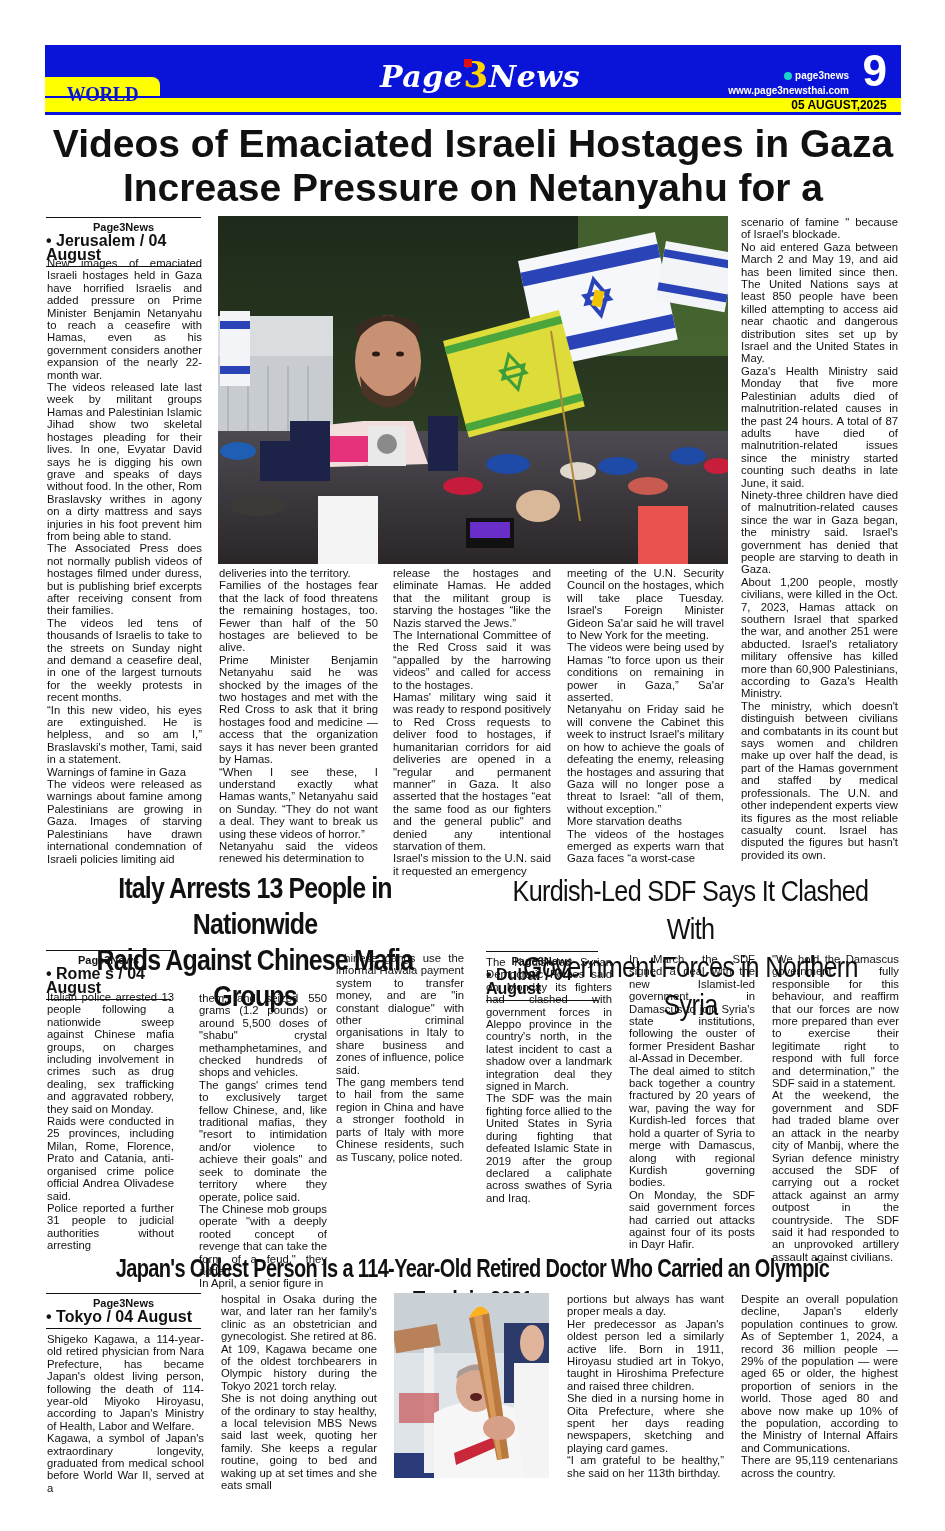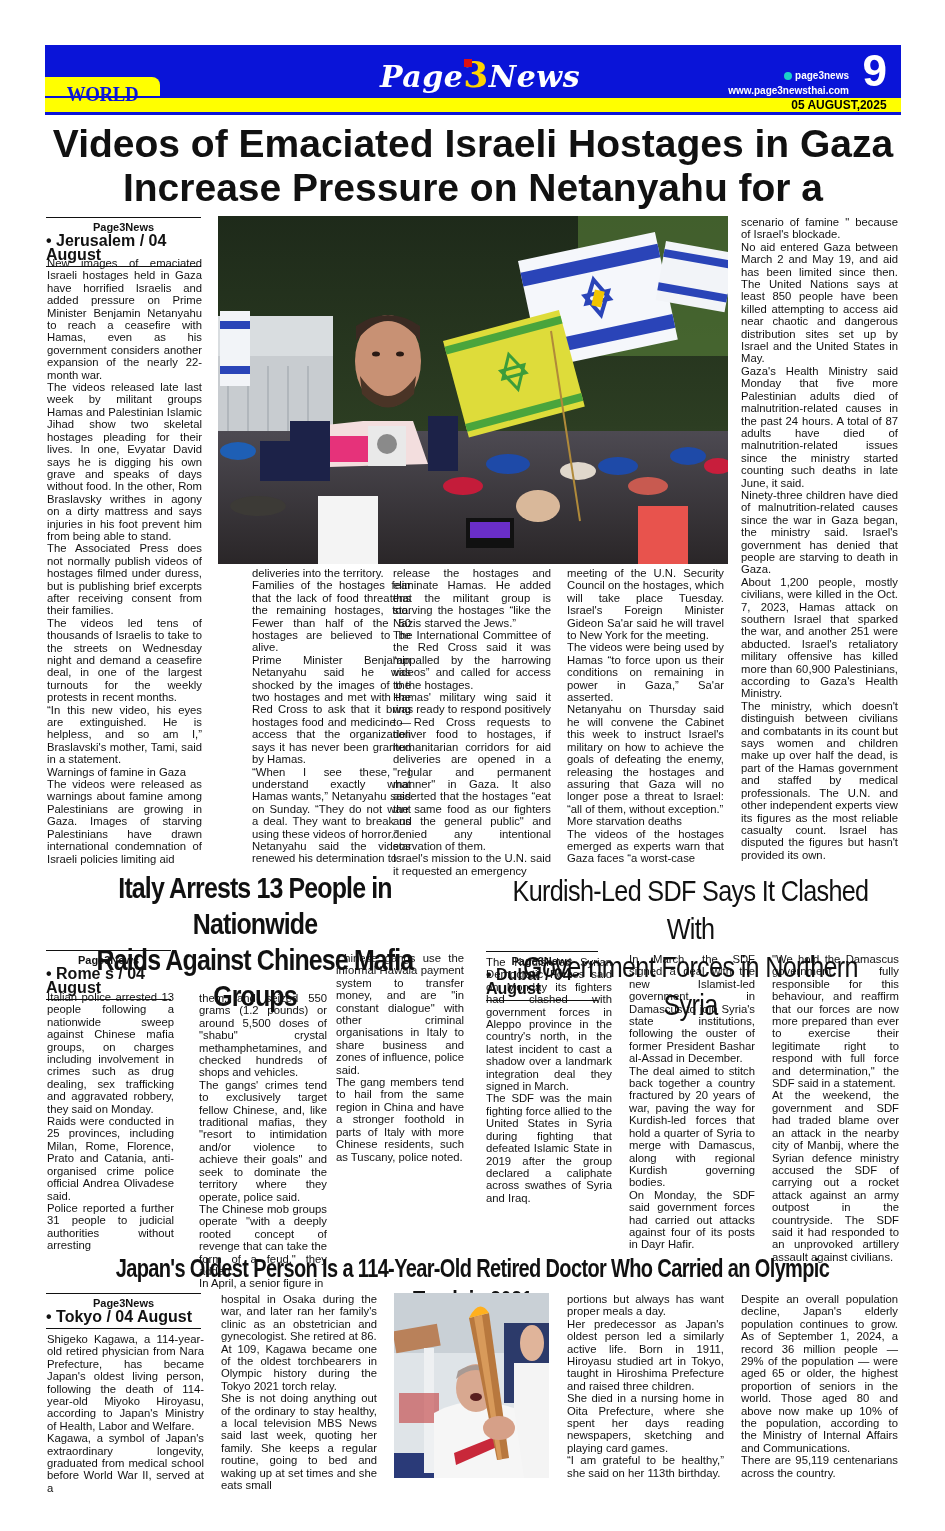--- a/index.html
+++ b/index.html
@@ -66,21 +66,21 @@
 
 <div class="byline" style="left:46px; top:217px; width:155px;">
   <span class="src">Page3News</span>
   <span class="loc">• Jerusalem / 04 August</span>
 </div>
 
 <div class="col" style="left:47px; top:257px; width:155px;">
   <p>New images of emaciated Israeli hostages held in Gaza have horrified Israelis and added pressure on Prime Minister Benjamin Netanyahu to reach a ceasefire with Hamas, even as his government considers another expansion of the nearly 22-month war.</p>
   <p>The videos released late last week by militant groups Hamas and Palestinian Islamic Jihad show two skeletal hostages pleading for their lives. In one, Evyatar David says he is digging his own grave and speaks of days without food. In the other, Rom Braslavsky writhes in agony on a dirty mattress and says injuries in his foot prevent him from being able to stand.</p>
   <p>The Associated Press does not normally publish videos of hostages filmed under duress, but is publishing brief excerpts after receiving consent from their families.</p>
-  <p>The videos led tens of thousands of Israelis to take to the streets on Wednesday night and demand a ceasefire deal, in one of the largest turnouts for the weekly protests in recent months.</p>
+  <p>The videos led tens of thousands of Israelis to take to the streets on Sunday night and demand a ceasefire deal, in one of the largest turnouts for the weekly protests in recent months.</p>
   <p>“In this new video, his eyes are extinguished. He is helpless, and so am I,” Braslavski's mother, Tami, said in a statement.</p>
   <p>Warnings of famine in Gaza</p>
   <p>The videos were released as warnings about famine among Palestinians are growing in Gaza. Images of starving Palestinians have drawn international condemnation of Israeli policies limiting aid</p>
 </div>
 
 <div class="photo" style="left:218px; top:216px; width:510px; height:348px;">
   <svg width="510" height="348" viewBox="0 0 510 348">
     <defs>
       <linearGradient id="trees" x1="0" y1="0" x2="0" y2="1">
         <stop offset="0" stop-color="#1e2a1a"></stop>
@@ -164,39 +164,39 @@
     </g>
 
     <rect x="72" y="205" width="40" height="60" fill="#1c2248"></rect>
     <rect x="42" y="225" width="30" height="40" fill="#1c2248"></rect>
     <rect x="210" y="200" width="30" height="55" fill="#1c2248"></rect>
     <rect x="248" y="302" width="48" height="30" fill="#111"></rect>
     <rect x="252" y="306" width="40" height="16" fill="#6a2ec8"></rect>
   </svg>
 </div>
 
-<div class="col" style="left:219px; top:567px; width:159px;margin-left:33px;">
+<div class="col" style="left:219px; top:567px; width:159px;">
   <p>deliveries into the territory.</p>
   <p>Families of the hostages fear that the lack of food threatens the remaining hostages, too. Fewer than half of the 50 hostages are believed to be alive.</p>
   <p>Prime Minister Benjamin Netanyahu said he was shocked by the images of the two hostages and met with the Red Cross to ask that it bring hostages food and medicine — access that the organization says it has never been granted by Hamas.</p>
   <p>“When I see these, I understand exactly what Hamas wants,” Netanyahu said on Sunday. “They do not want a deal. They want to break us using these videos of horror.”</p>
   <p>Netanyahu said the videos renewed his determination to</p>
 </div>
 
 <div class="col" style="left:393px; top:567px; width:158px;">
   <p>release the hostages and eliminate Hamas. He added that the militant group is starving the hostages “like the Nazis starved the Jews.”</p>
   <p>The International Committee of the Red Cross said it was “appalled by the harrowing videos” and called for access to the hostages.</p>
   <p>Hamas' military wing said it was ready to respond positively to Red Cross requests to deliver food to hostages, if humanitarian corridors for aid deliveries are opened in a "regular and permanent manner" in Gaza. It also asserted that the hostages “eat the same food as our fighters and the general public" and denied any intentional starvation of them.</p>
   <p>Israel's mission to the U.N. said it requested an emergency</p>
 </div>
 
 <div class="col" style="left:567px; top:567px; width:157px;">
   <p>meeting of the U.N. Security Council on the hostages, which will take place Tuesday. Israel's Foreign Minister Gideon Sa'ar said he will travel to New York for the meeting.</p>
   <p>The videos were being used by Hamas “to force upon us their conditions on remaining in power in Gaza,” Sa'ar asserted.</p>
-  <p>Netanyahu on Thursday said he will convene the Cabinet this week to instruct Israel's military on how to achieve the goals of defeating the enemy, releasing the hostages and assuring that Gaza will no longer pose a threat to Israel: “all of them, without exception.”</p>
+  <p>Netanyahu on Friday said he will convene the Cabinet this week to instruct Israel's military on how to achieve the goals of defeating the enemy, releasing the hostages and assuring that Gaza will no longer pose a threat to Israel: “all of them, without exception.”</p>
   <p>More starvation deaths</p>
   <p>The videos of the hostages emerged as experts warn that Gaza faces “a worst-case</p>
 </div>
 
 <div class="col" style="left:741px; top:216px; width:157px;">
   <p>scenario of famine " because of Israel's blockade.</p>
   <p>No aid entered Gaza between March 2 and May 19, and aid has been limited since then. The United Nations says at least 850 people have been killed attempting to access aid near chaotic and dangerous distribution sites set up by Israel and the United States in May.</p>
   <p>Gaza's Health Ministry said Monday that five more Palestinian adults died of malnutrition-related causes in the past 24 hours. A total of 87 adults have died of malnutrition-related issues since the ministry started counting such deaths in late June, it said.</p>
   <p>Ninety-three children have died of malnutrition-related causes since the war in Gaza began, the ministry said. Israel's government has denied that people are starving to death in Gaza.</p>
   <p>About 1,200 people, mostly civilians, were killed in the Oct. 7, 2023, Hamas attack on southern Israel that sparked the war, and another 251 were abducted. Israel's retaliatory military offensive has killed more than 60,900 Palestinians, according to Gaza's Health Ministry.</p>

